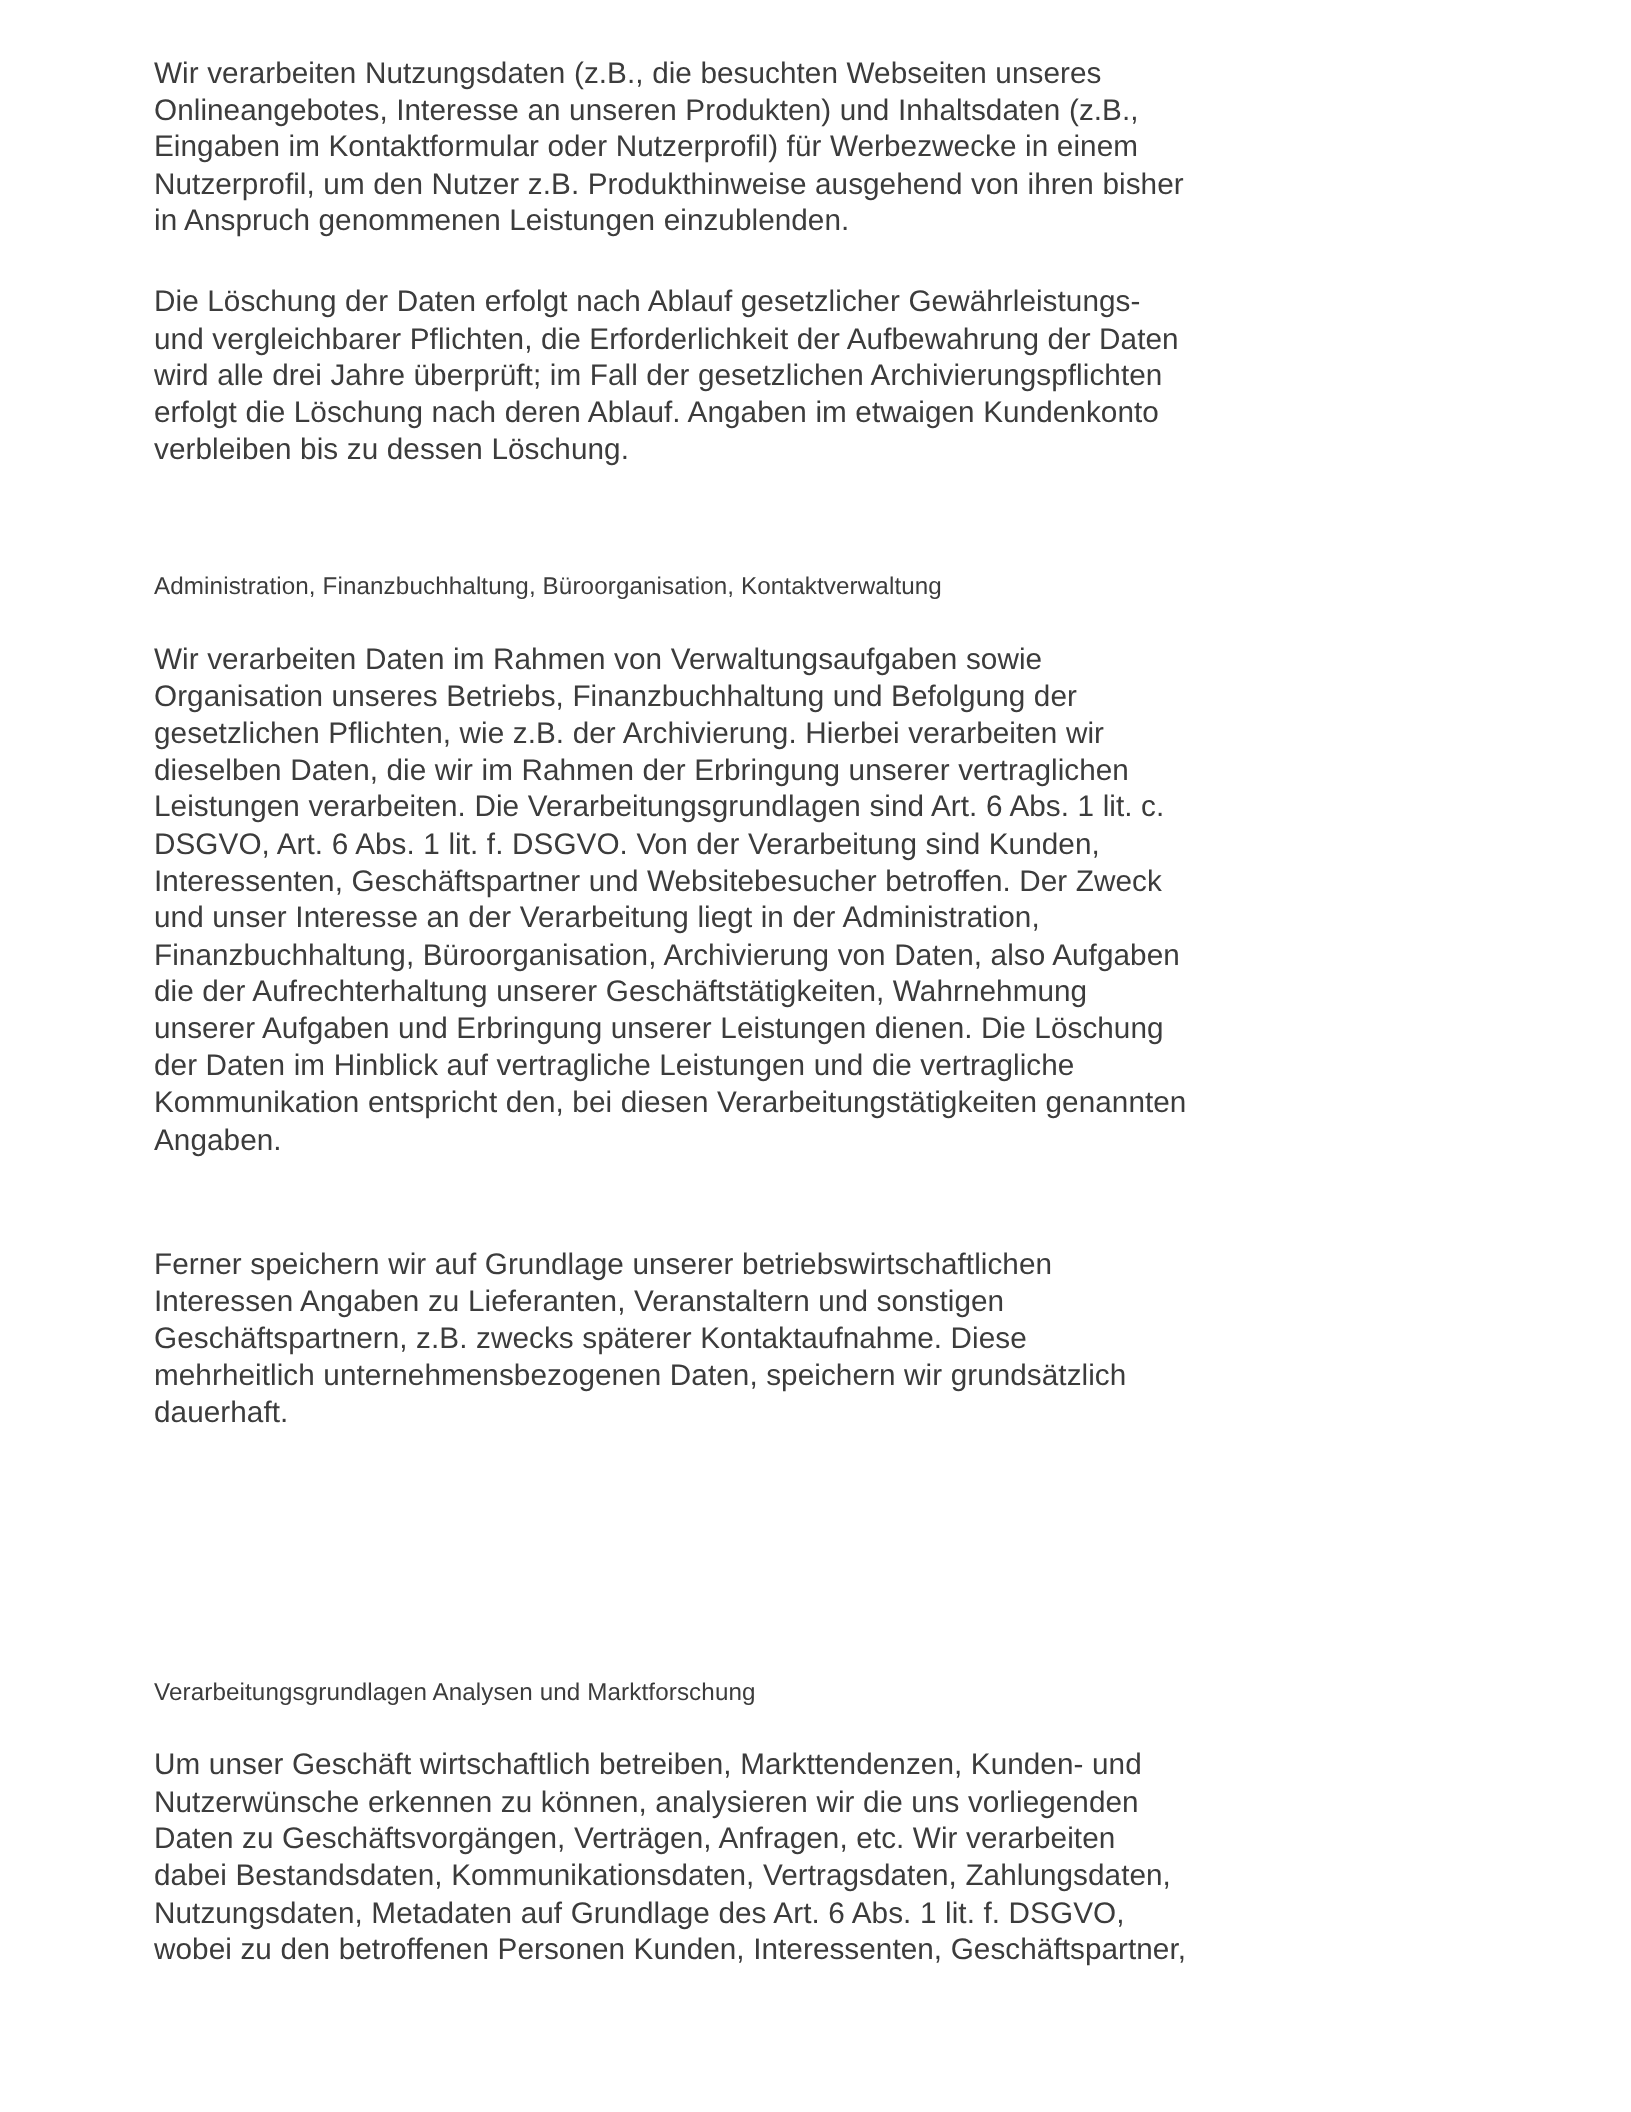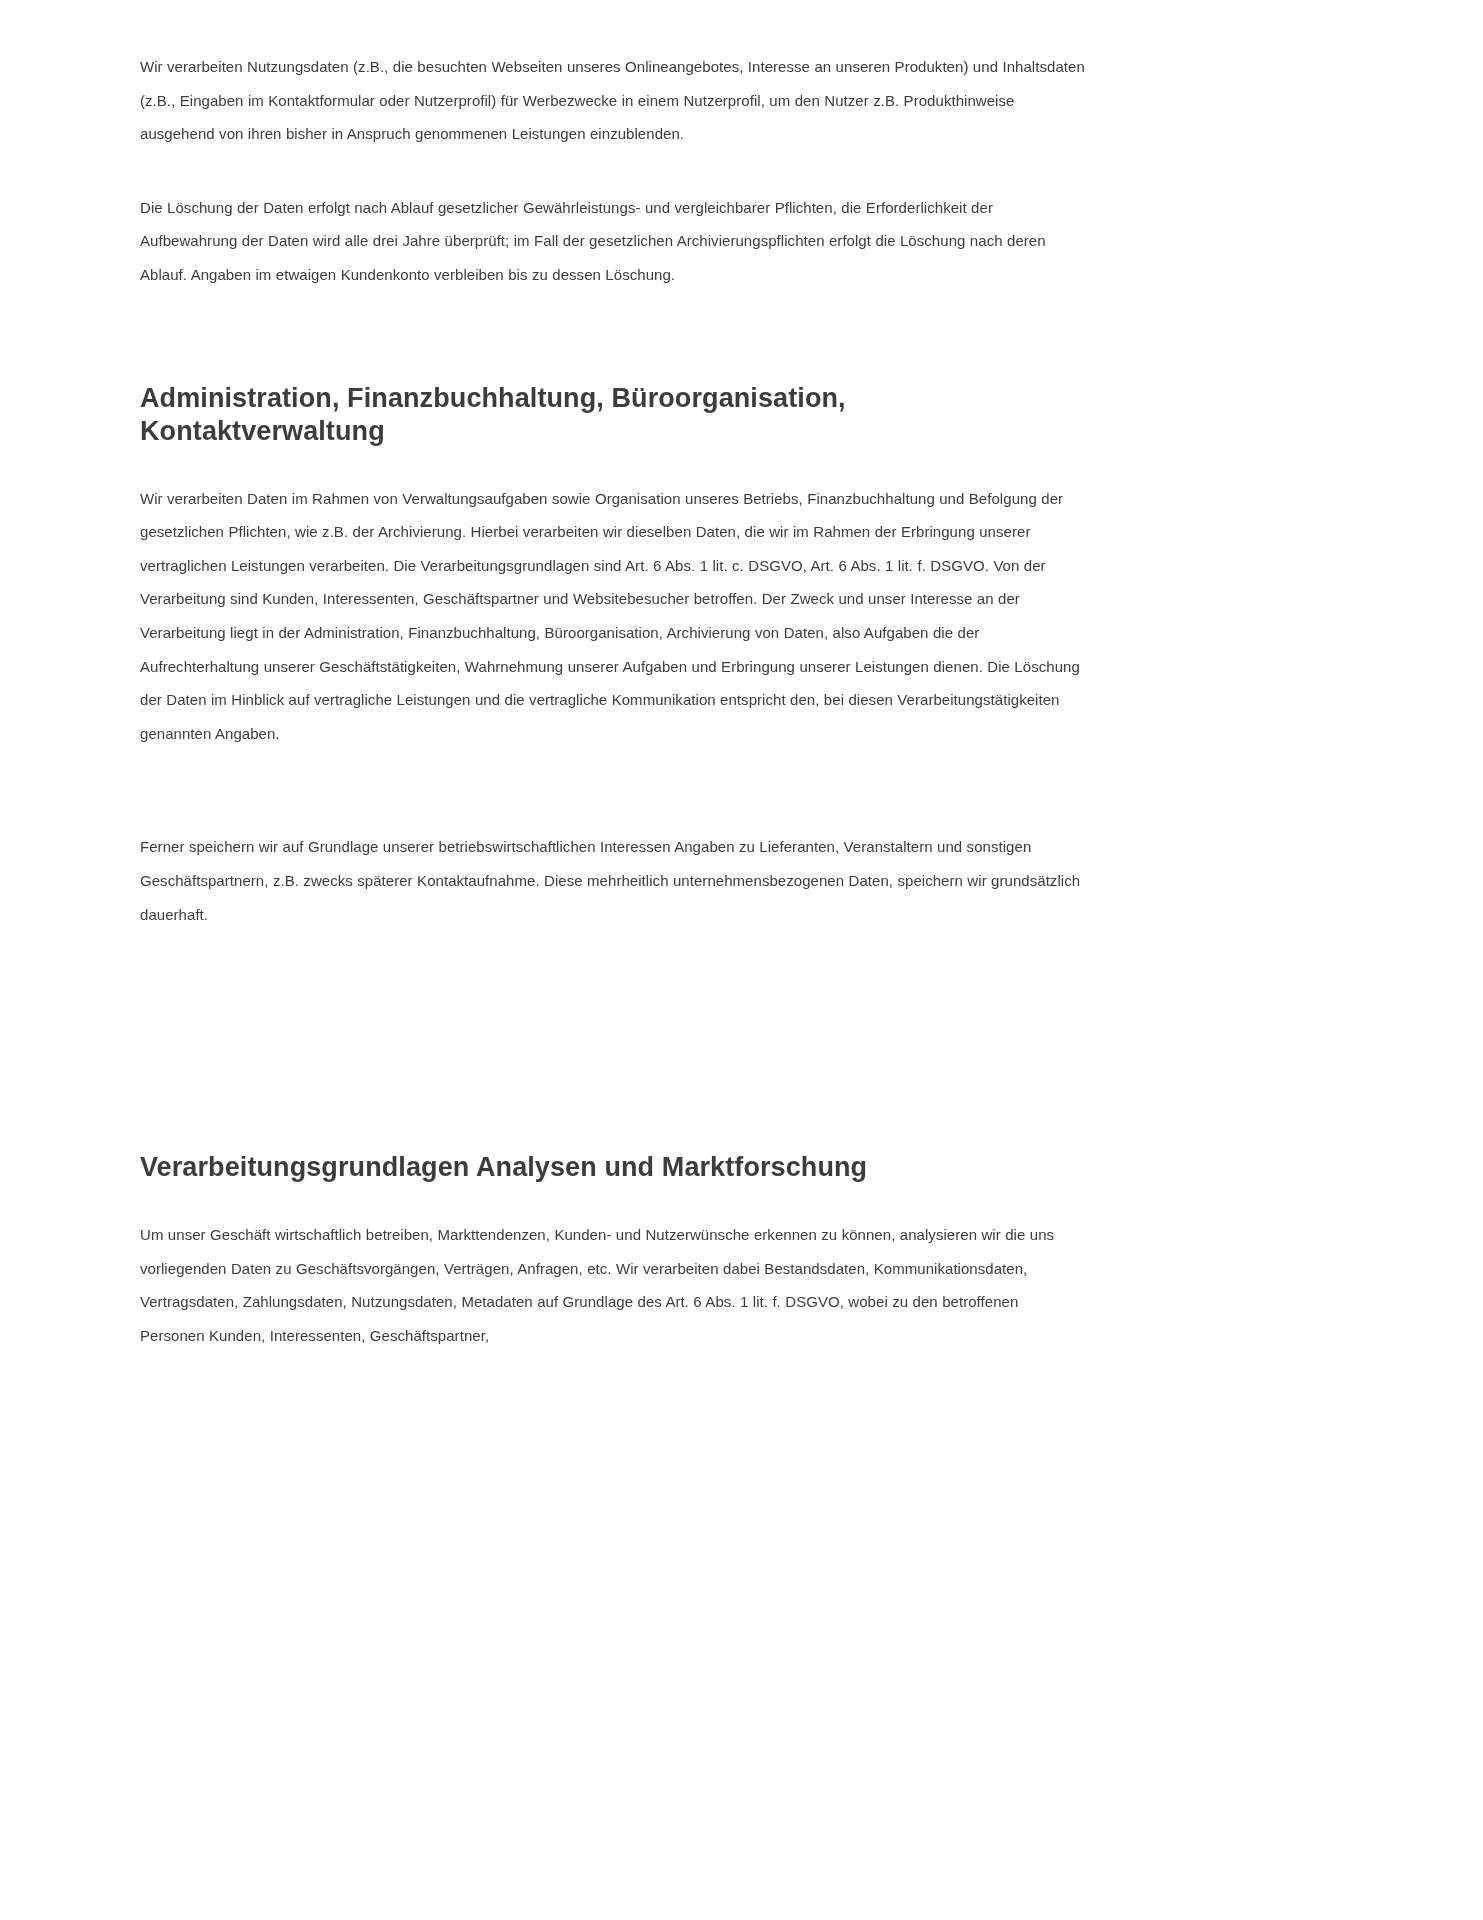--- a/index.html
+++ b/index.html
@@ -23,33 +23,33 @@
     box-sizing: border-box;
   }
   .content {
     position: absolute;
     left: 140px;
     top: 0;
     width: 945px;
   }
   p.para {
     margin: 0;
-    font-size: 15px;
+    font-size: 27px;
     line-height: 33.6px;
     letter-spacing: 0.05px;
     color: #3c3c3c;
     font-weight: 400;
     text-align: left;
     word-spacing: 0.2px;
   }
   h2.heading {
     margin: 0;
-    font-size: 27px;
+    font-size: 22px;
     line-height: 33px;
-    font-weight: 700;
+    font-weight: 400;
     color: #3c3c3c;
     letter-spacing: 0.1px;
   }
   .sp-para   { height: 40px; }
   .sp-before-h { height: 90px; }
   .sp-after-h  { height: 34px; }
   .sp-block  { height: 220px; }
   .lead { height: 50px; }
 </style>
 </head>

